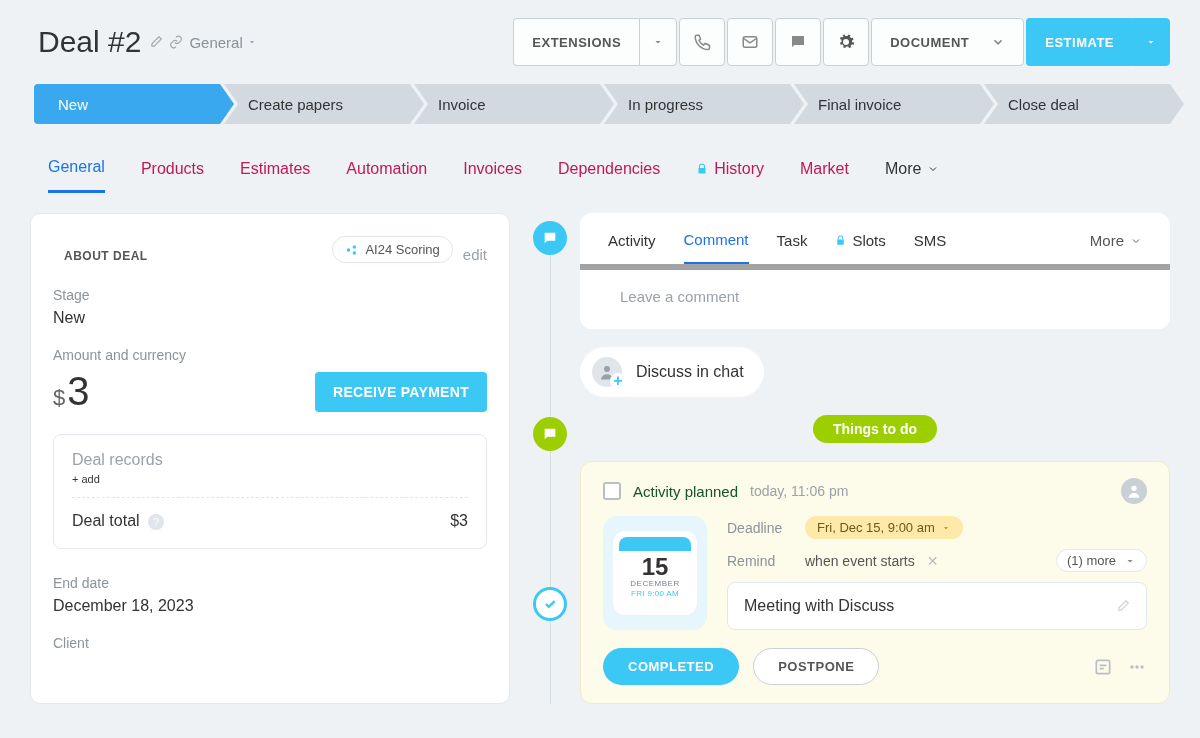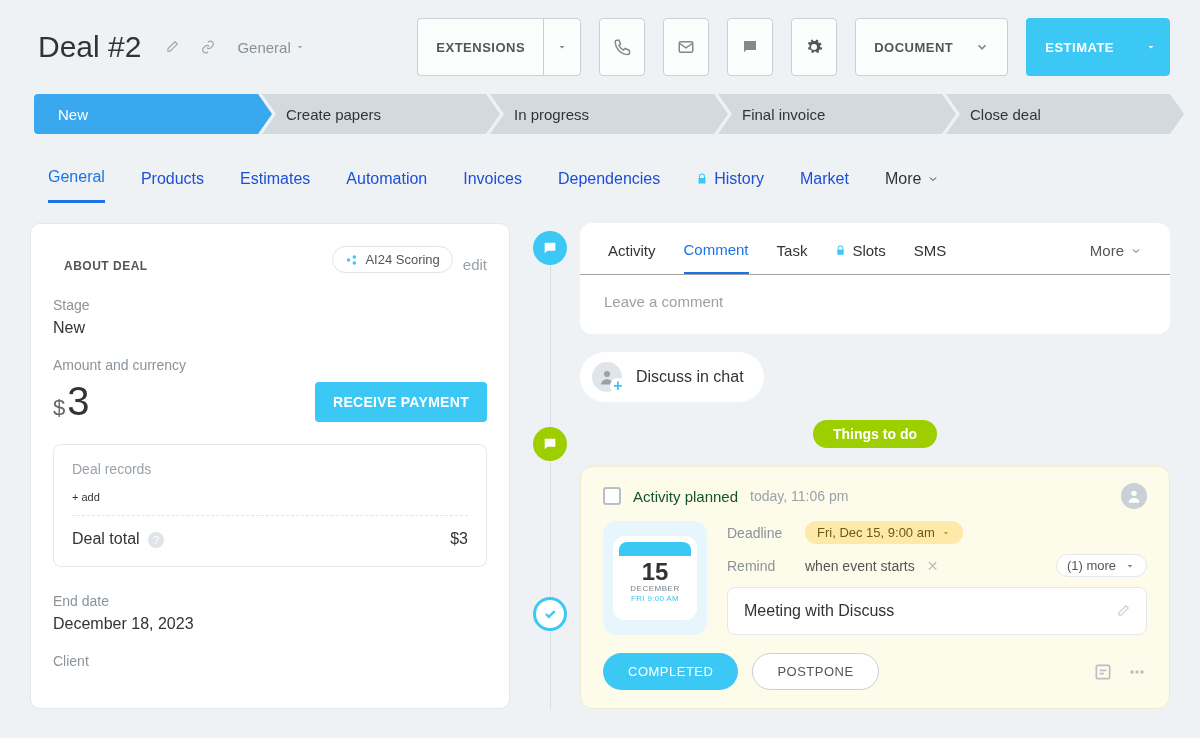--- a/index.html
+++ b/index.html
@@ -1,87 +1,87 @@
 <!DOCTYPE html>
 <html><head>
 <meta charset="utf-8">
 <style>
 * { box-sizing: border-box; margin: 0; padding: 0; font-family: -apple-system, BlinkMacSystemFont, "Segoe UI", Helvetica, Arial, sans-serif; }
 body { background: #eef2f4; color: #333; }
 
 
-.header { display: flex; align-items: center; padding: 18px 30px 18px 38px; gap: 18px; }
+.header { display: flex; align-items: center; padding: 18px 30px 18px 38px; gap: 2px; }
 .deal-title { font-size: 30px; font-weight: 400; color: #333; }
 .edit-icon { color: #a0a6ab; margin-left: 6px; cursor: pointer; }
 .link-icon { color: #a0a6ab; margin-left: 4px; cursor: pointer; }
 .category-chip { color: #8a9299; font-size: 15px; margin-left: 4px; display: inline-flex; align-items: center; gap: 4px; cursor: pointer; }
 .spacer { flex: 1; }
-.top-btn { height: 58px; border: 1px solid #c9d0d6; border-radius: 4px; background: #fcfdfd; display: inline-flex; align-items: center; justify-content: center; font-size: 13px; font-weight: 700; color: #555; letter-spacing: .5px; padding: 0 18px; cursor: pointer; }
+.top-btn { height: 48px; border: 1px solid #c9d0d6; border-radius: 4px; background: #fcfdfd; display: inline-flex; align-items: center; justify-content: center; font-size: 13px; font-weight: 700; color: #555; letter-spacing: .5px; padding: 0 18px; cursor: pointer; }
 .top-btn.icon-only { width: 46px; padding: 0; }
 .top-btn .chev { margin-left: 22px; color: #888; }
 .split { display: flex; }
 .split .top-btn:first-child { border-top-right-radius: 0; border-bottom-right-radius: 0; border-right: none; }
 .split .top-btn:last-child { border-top-left-radius: 0; border-bottom-left-radius: 0; width: 38px; padding: 0; }
 .estimate-btn { background: #3bc8f5; border-color: #3bc8f5; color: #fff; }
 
 
 .stages { display: flex; gap: 4px; padding: 0 30px 0 34px; margin-bottom: 24px; }
 .stage { position: relative; flex: 1; height: 40px; background: #d3dadf; display: flex; align-items: center; padding-left: 24px; font-size: 15px; color: #333; cursor: pointer; }
 .stage::after { content: ""; position: absolute; right: -14px; top: 0; border-top: 20px solid transparent; border-bottom: 20px solid transparent; border-left: 14px solid #d3dadf; z-index: 2; }
 .stage::before { content: ""; position: absolute; left: 0; top: 0; border-top: 20px solid transparent; border-bottom: 20px solid transparent; border-left: 14px solid #eef2f4; }
 .stage:first-child::before { display: none; }
 .stage.active { background: #39a8ef; color: #fff; border-radius: 4px 0 0 4px; }
 .stage.active::after { border-left-color: #39a8ef; }
 
 
 .tabs { display: flex; gap: 36px; padding: 0 48px; align-items: center; margin-bottom: 20px; }
-.tab { font-size: 16px; color: #1d4ed8; padding: 10px 0 14px; cursor: pointer; display: inline-flex; align-items: center; gap: 6px; }
+.tab { font-size: 16px; color: #be185d; padding: 10px 0 14px; cursor: pointer; display: inline-flex; align-items: center; gap: 6px; }
 .tab.active { color: #1a73e8; border-bottom: 3px solid #1a73e8; font-weight: 500; }
 .tab .lock { color: #3bc8f5; font-size: 14px; }
 .tab.more { color: #333; }
 
 
 .main { display: flex; gap: 22px; padding: 0 30px 40px 30px; }
 .left-panel { width: 480px; background: #fff; border: 1px solid #e3e8ec; border-radius: 10px; padding: 22px 22px 30px; }
 .panel-head { display: flex; align-items: flex-end; margin-bottom: 24px; margin-left: 11px; }
 .panel-head-title { font-size: 12px; font-weight: 700; color: #555; letter-spacing: .5px; }
 .ai-pill { margin-left: auto; border: 1px solid #dfe5ea; border-radius: 18px; padding: 5px 12px; font-size: 13px; color: #555; display: inline-flex; align-items: center; gap: 6px; cursor: pointer; }
 .ai-pill .dots { color: #3bc8f5; }
 .edit-link { color: #9aa2a9; font-size: 15px; margin-left: 10px; cursor: pointer; }
 .field-label { font-size: 14px; color: #8b949b; margin-bottom: 6px; }
 .field-value { font-size: 16px; color: #333; margin-bottom: 20px; }
 .amount-row { display: flex; align-items: center; justify-content: space-between; margin-bottom: 20px; }
 .amount { font-size: 40px; font-weight: 300; color: #333; display: flex; align-items: baseline; }
 .amount .cur { font-size: 22px; color: #666; margin-right: 2px; }
 .receive-btn { background: #3bc8f5; color: #fff; border: none; border-radius: 4px; padding: 12px 18px; font-size: 14px; font-weight: 700; letter-spacing: .3px; cursor: pointer; }
 .records-box { border: 1px solid #e3e8ec; border-radius: 8px; padding: 16px 18px 18px; margin-bottom: 26px; }
-.records-title { font-size: 14px; color: #9aa2a9; margin-bottom: 14px; }
+.records-title { font-size: 16px; color: #9aa2a9; margin-bottom: 4px; }
 .add-link { font-size: 11px; color: #333; cursor: pointer; }
 .divider { border-top: 1px dashed #dfe5ea; margin: 12px 0 14px; }
 .total-row { display: flex; justify-content: space-between; font-size: 16px; color: #333; align-items: center; }
 .qmark { display: inline-flex; width: 16px; height: 16px; border-radius: 50%; background: #dfe5ea; color: #fff; font-size: 11px; align-items: center; justify-content: center; margin-left: 4px; }
 
 
 .right { flex: 1; position: relative; display: flex; gap: 12px; }
 .rail { width: 36px; display: flex; flex-direction: column; align-items: center; gap: 40px; padding-top: 8px; }
 .rail::before { content: ""; position: absolute; left: 18px; top: 20px; bottom: 0; width: 1px; background: #d8dfe4; z-index: 0; }
 .rail-node { width: 34px; height: 34px; border-radius: 50%; display: flex; align-items: center; justify-content: center; z-index: 1; color: #fff; }
 .node-blue { background: #3bc8f5; }
 .node-green { background: #9dcf00; }
 .node-outline { background: #fff; border: 3px solid #3bc8f5; color: #3bc8f5; }
 .rail-gap1 { height: 82px; }
 .timeline { flex: 1; display: flex; flex-direction: column; gap: 18px; }
 
 .card { background: #fff; border-radius: 12px; padding: 0; overflow: hidden; }
-.comment-tabs { display: flex; gap: 28px; padding: 18px 28px 0; border-bottom: 1px solid #a3a3a3; align-items: center; }
+.comment-tabs { display: flex; gap: 28px; padding: 18px 28px 0; border-bottom: 6px solid #a3a3a3; align-items: center; }
 .ctab { font-size: 15px; color: #333; padding-bottom: 14px; cursor: pointer; display: inline-flex; gap: 6px; align-items: center; }
 .ctab.active { color: #1a73e8; border-bottom: 2px solid #1a73e8; }
 .ctab .lock { color: #3bc8f5; font-size: 13px; }
 .cmore { margin-left: auto; color: #555; }
-.comment-input { padding: 18px 24px 24px; color: #9aa2a9; font-size: 15px; cursor: text; background: #fff; }
+.comment-input { padding: 18px 40px 24px; color: #9aa2a9; font-size: 15px; cursor: text; background: #fff; }
 
 .chat-pill { background: #fff; border-radius: 26px; padding: 10px 20px 10px 12px; display: flex; align-items: center; gap: 14px; cursor: pointer; width: fit-content; }
 .chat-avatar { width: 30px; height: 30px; border-radius: 50%; background: #dfe5ea; display: flex; align-items: center; justify-content: center; color: #888; position: relative; }
 .chat-avatar .plus { position: absolute; right: -4px; bottom: -2px; color: #3bc8f5; font-size: 16px; font-weight: 700; background:#fff; border-radius:50%; width:16px; height:16px; display:flex; align-items:center; justify-content:center; }
 .chat-text { font-size: 16px; color: #333; }
 
 .things-pill { align-self: center; background: #9dcf00; color: #fff; border-radius: 18px; padding: 6px 20px; font-size: 14px; font-weight: 600; }
 
 .activity-card { background: #fdfbe9; border: 1px solid #f0eccb; border-radius: 12px; padding: 16px 22px 18px; }
 .act-head { display: flex; align-items: center; gap: 12px; margin-bottom: 12px; }
@@ -102,21 +102,21 @@
 .fld-row { display: flex; align-items: center; gap: 12px; margin-bottom: 10px; font-size: 14px; }
 .fld-label { color: #8b949b; width: 66px; }
 .deadline-chip { background: #ffe9a8; border-radius: 14px; padding: 4px 12px; font-size: 13px; color: #6b5a1a; display: inline-flex; align-items: center; gap: 6px; cursor: pointer; }
 .remind-val { color: #555; }
 .remind-x { color: #b8bfc5; cursor: pointer; }
 .more-chip { border: 1px solid #e3e8ec; border-radius: 14px; padding: 3px 10px; font-size: 13px; color: #555; background: #fff; display:inline-flex; align-items:center; gap:8px; cursor:pointer; }
 .title-input { background: #fff; border: 1px solid #e3e8ec; border-radius: 8px; padding: 14px 16px; font-size: 16px; color: #333; display: flex; align-items: center; justify-content: space-between; }
 .title-input .pen { color: #c9d0d6; cursor: pointer; }
 
 .act-actions { display: flex; align-items: center; gap: 14px; margin-top: 18px; }
-.pill-btn { border-radius: 22px; padding: 10px 24px; font-size: 13px; font-weight: 400; letter-spacing: .5px; cursor: pointer; border: 1px solid transparent; }
+.pill-btn { border-radius: 22px; padding: 10px 24px; font-size: 13px; font-weight: 700; letter-spacing: .5px; cursor: pointer; border: 1px solid transparent; }
 .pill-primary { background: #3bc8f5; color: #fff; }
 .pill-secondary { background: #fff; color: #555; border-color: #c9d0d6; }
 .act-footer-icons { margin-left: auto; display: flex; gap: 14px; color: #b8bfc5; font-size: 20px; }
 .act-footer-icons span { cursor: pointer; }
 
 svg { display: block; }
 </style>
 </head>
 <body>
 
@@ -184,20 +184,21 @@
       <svg width="12" height="12" viewBox="0 0 24 24" fill="#fff">
           <path d="M7 10l5 5 5-5z"></path>
         </svg>
     </button>
   </div>
 </div>
 
 <div class="stages" id="stages">
     <div class="stage active">New</div>
     <div class="stage">Create papers</div>
+    <div class="stage">Invoice</div>
     <div class="stage">In progress</div>
     <div class="stage">Final invoice</div>
     <div class="stage">Close deal</div>
   </div>
 
 <div class="tabs" id="tabs">
     <span class="tab active">
       <span>General</span>
     </span>
     <span class="tab">

